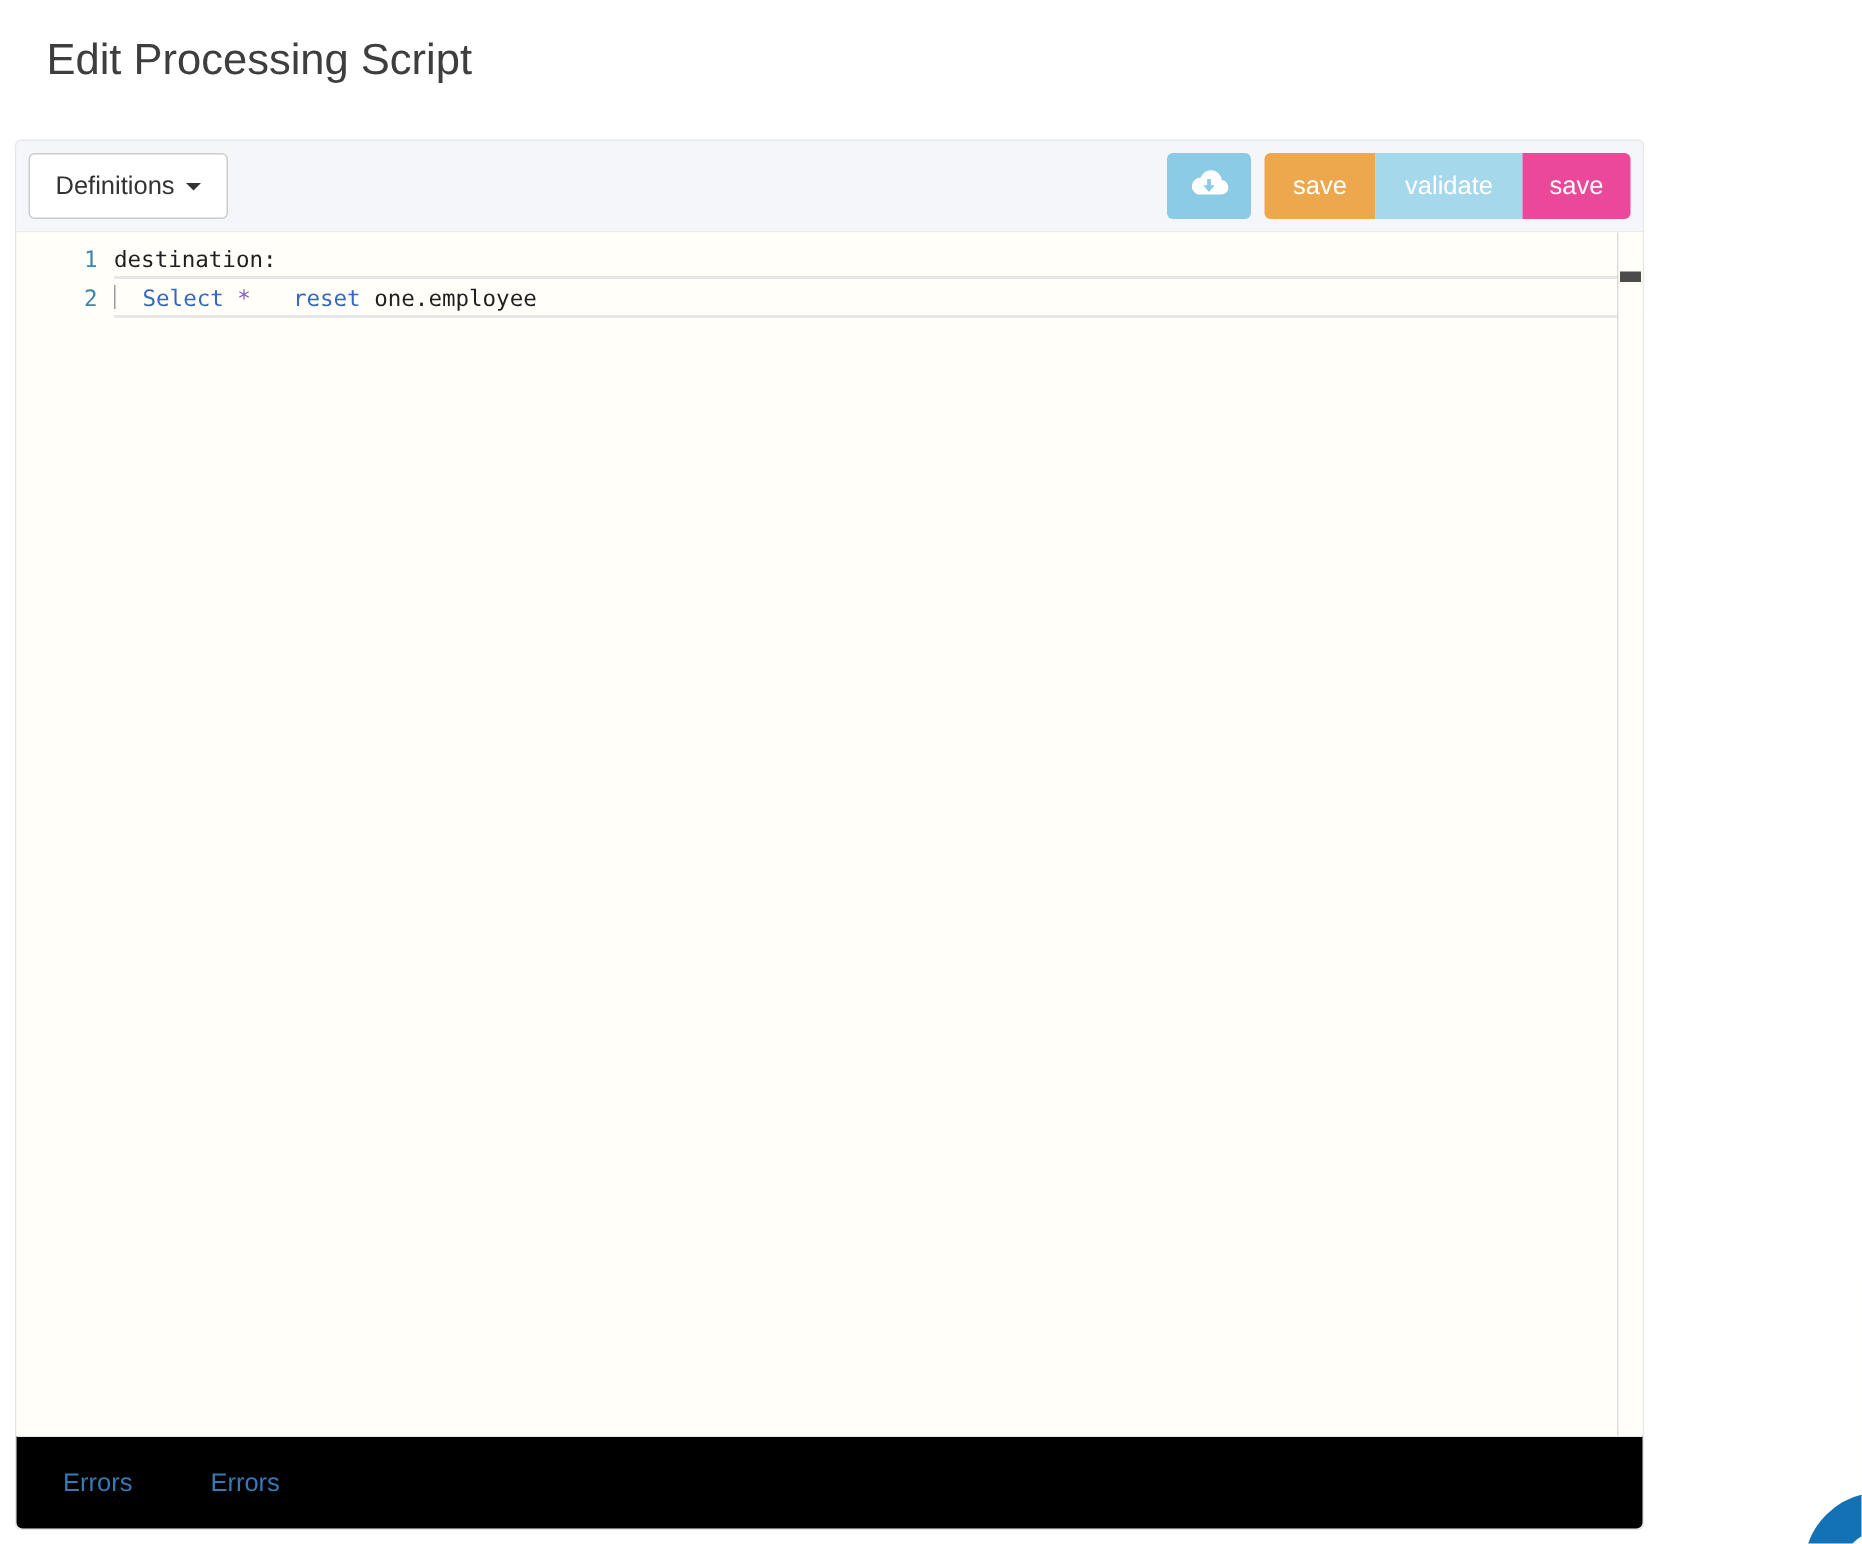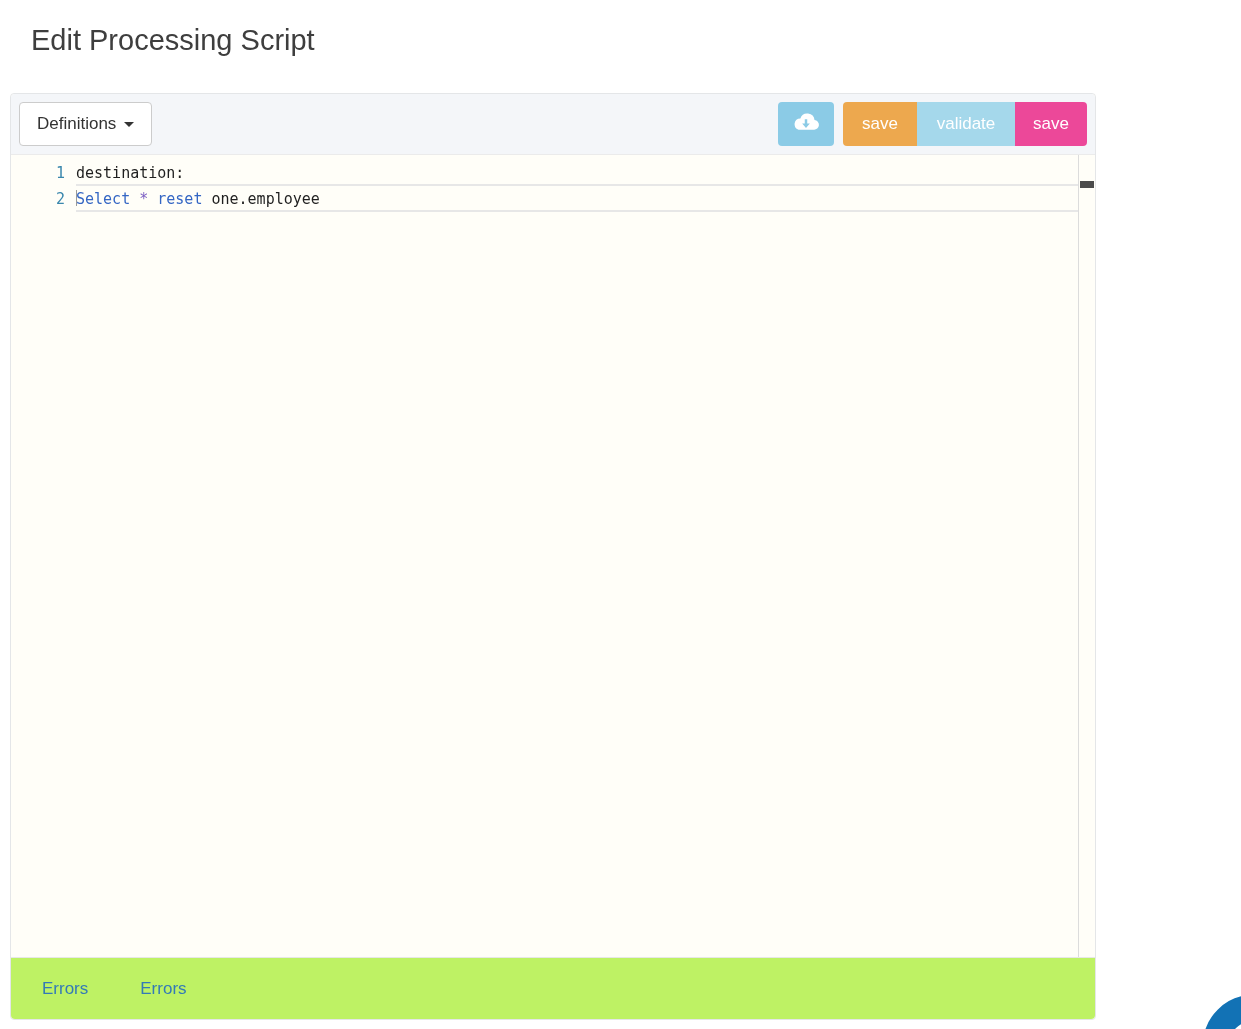--- a/index.html
+++ b/index.html
@@ -56,21 +56,21 @@
   }
   .code-area { position:absolute; left:0; top:5px; }
   .code-line { display:flex; height:26px; line-height:26px; }
   .gutter {
     width:54px; text-align:right; color:#3a87ad; flex:0 0 54px;
   }
   .code-text {
     margin-left:11px; width:1037px; white-space:pre;
     border-bottom:2px solid #e7e7e7;
   }
-  .kw { color:#3466c4; }
+  .kw { color:#3466c4;margin-left:19px; }
   .op { color:#7d5fc3; }
   .cursor {
     display:inline-block; width:1px; height:16px; background:#9a9a9a;
     vertical-align:-2px; margin-right:-1px;
   }
 
   .minimap {
     position:absolute; left:1100px; top:1px; width:50px; overflow:hidden;
     font-family:"DejaVu Sans Mono","Liberation Mono",monospace;
     font-size:4px; line-height:5px; white-space:nowrap; color:#3a3a3a;
@@ -80,21 +80,21 @@
   .scrollbar {
     position:absolute; top:0; right:0; bottom:0; width:17px;
     border-left:1px solid #dcdcdc; background:#fffef8;
   }
   .scroll-handle {
     position:absolute; top:26px; left:1px; right:1px; height:7px; background:#4b4b4b;
   }
 
   
   .footer {
-    flex:0 0 62px; background:#bef264; border-top:1px solid #e7e7e7;
+    flex:0 0 62px; background:#000000; border-top:1px solid #e7e7e7;
     display:flex; align-items:center; padding-left:31px; gap:52px;
     border-radius:0 0 4px 4px;
   }
   .footer a { color:#337ab7; font-size:17px; text-decoration:none; cursor:pointer; }
 
   
   .chat-circle {
     position:absolute; left:1203px; top:995px; width:100px; height:100px;
     border-radius:50%; background:#fff; border:26px solid #1272b5;
   }

